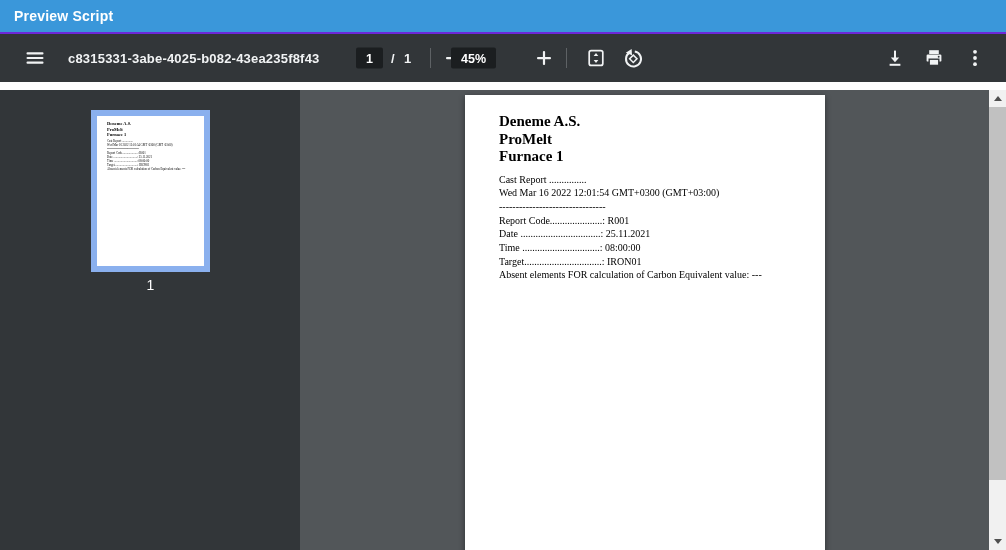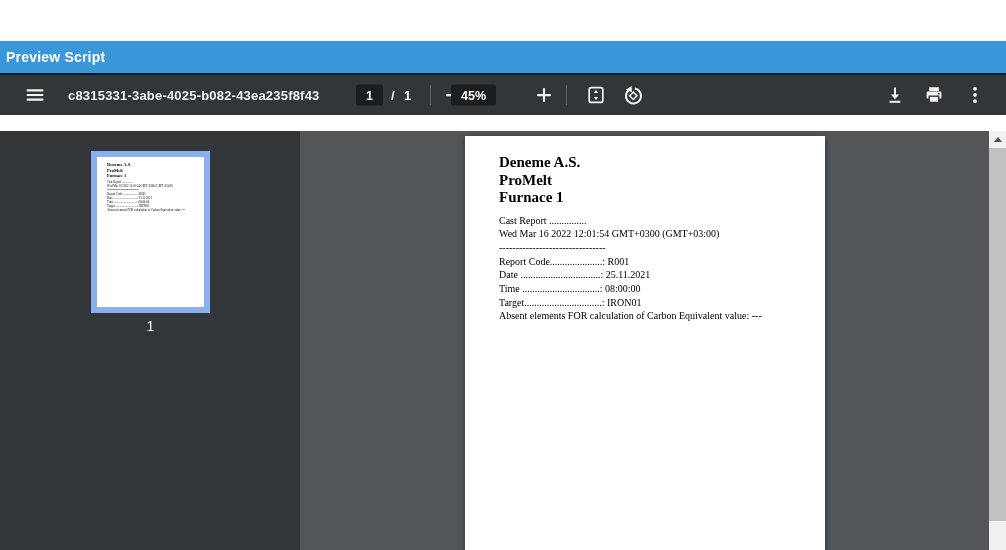--- a/index.html
+++ b/index.html
@@ -1,24 +1,24 @@
 <!DOCTYPE html>
 <html><head>
 <meta charset="utf-8">
 <style>
   html,body{margin:0;padding:0;background:#fff;}
   body{width:1006px;height:550px;overflow:hidden;font-family:"Liberation Sans",sans-serif;-webkit-font-smoothing:antialiased;}
   .app{position:relative;width:1006px;height:550px;}
 
   
-  .titlebar{height:32px;background:#3a97da;border-bottom:2px solid #0f172a;display:flex;align-items:center;padding-left:6px;box-sizing:content-box;margin-top:41px;}
+  .titlebar{height:32px;background:#3a97da;border-bottom:2px solid #6d28d9;display:flex;align-items:center;padding-left:14px;box-sizing:content-box;}
   .titlebar .title{color:#ffffff;font-size:14px;font-weight:700;letter-spacing:.2px;}
 
   
-  .toolbar{position:relative;height:40px;background:#323639;}
+  .toolbar{position:relative;height:48px;background:#323639;}
   .tb-item{position:absolute;top:50%;transform:translateY(-50%);}
   .tb-btn{background:none;border:none;padding:2px;margin:0;cursor:pointer;display:flex;align-items:center;justify-content:center;}
   .filename{left:68px;color:#f1f3f4;font-size:13px;font-weight:700;letter-spacing:.2px;white-space:nowrap;}
   .dark-input{background:#1b1e20;border:none;border-radius:2px;color:#ffffff;text-align:center;font-size:12.5px;font-weight:700;height:21px;padding:0;font-family:"Liberation Sans",sans-serif;}
   .page-input{left:356px;width:27px;}
   .page-div{left:391px;color:#f1f3f4;font-size:13px;font-weight:700;}
   .page-total{left:404px;color:#f1f3f4;font-size:13px;font-weight:700;}
   .tb-sep{width:1px;height:20px;background:#5e6265;}
   .sep1{left:430px;} .sep2{left:566px;}
   .zoom-out{left:440px;} .zoom-input{left:451px;width:45px;} .zoom-in{left:531px;}

